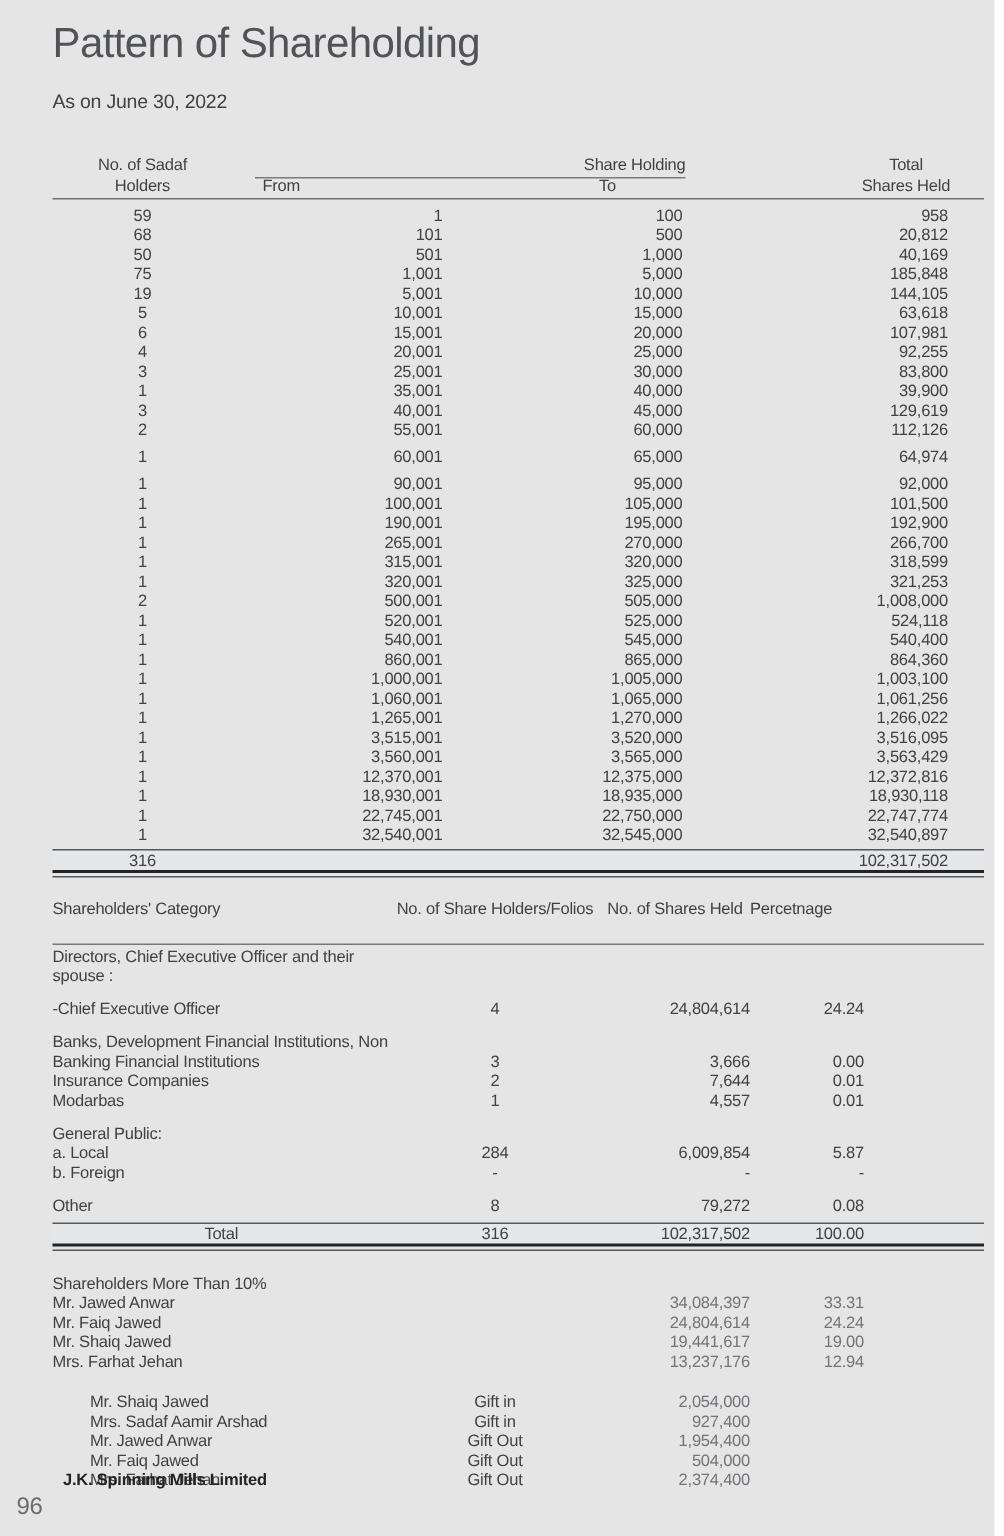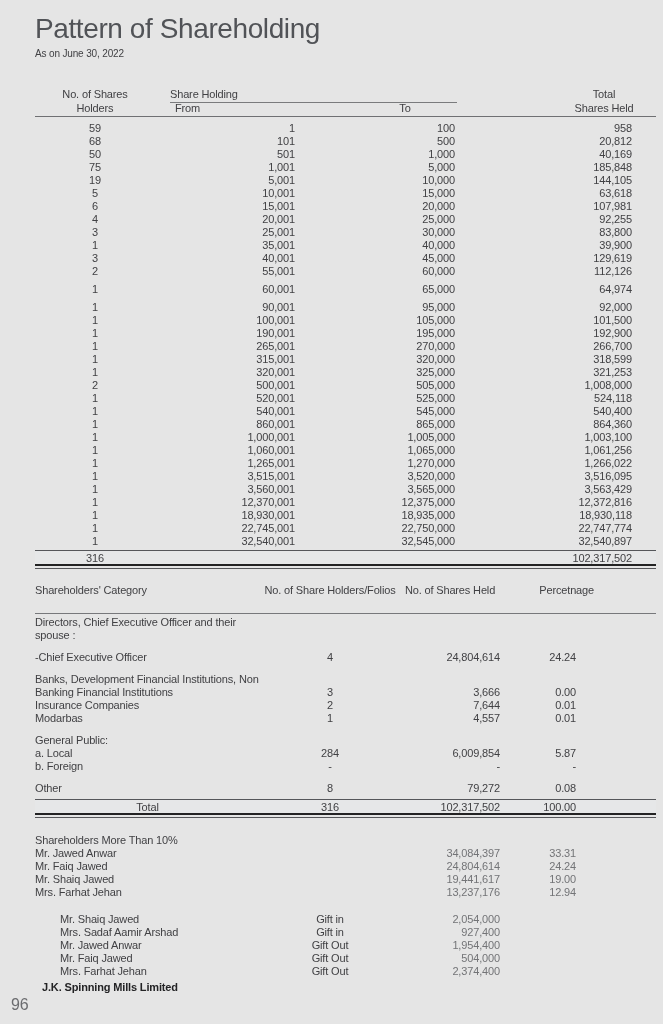--- a/index.html
+++ b/index.html
@@ -3,28 +3,28 @@
 <meta charset="utf-8">
 <style>
   * { margin:0; padding:0; box-sizing:border-box; }
   html,body { background:#ffffff; }
   body { font-family:"Liberation Sans", sans-serif; }
   .page { position:relative; width:663px; height:1024px; background:#e5e5e5;
           color:#414144; font-size:11px; letter-spacing:-0.15px; overflow:hidden; }
   .content { position:absolute; left:35px; top:0; width:621px; }
 
   .title { font-size:28px; color:#515357; letter-spacing:-0.4px; padding-top:13px; font-weight:normal; }
-  .subtitle { font-size:10px; margin-top:3px; color:#414144; }
+  .subtitle { font-size:13px; margin-top:15px; color:#414144; }
 
   
   .t1 { margin-top:29px; }
   .t1-head { position:relative; height:29px; border-bottom:1px solid #6f7073; }
   .h-l1 { position:absolute; top:0;    left:0; width:120px; text-align:center; }
   .h-l2 { position:absolute; top:14px; left:0; width:120px; text-align:center; }
-  .h-sh { position:absolute; top:0; left:135px; width:287px; text-align:left;
+  .h-sh { position:absolute; top:0; left:135px; width:287px; text-align:right;
           border-bottom:1px solid #7a7b7d; padding-bottom:2px; }
   .h-from { position:absolute; top:14px; left:140px; width:150px; }
   .h-to   { position:absolute; top:14px; left:310px; width:120px; text-align:center; }
   .h-tot1 { position:absolute; top:0;    right:12px; width:80px; text-align:center; }
   .h-tot2 { position:absolute; top:14px; right:12px; width:80px; text-align:center; }
 
   .t1-body { padding-top:5px; }
   .t1-row { display:grid; grid-template-columns:120px 150px 150px 1fr;
             height:13px; line-height:13px; }
   .t1-row.rt-gap { height:5px; }
@@ -38,21 +38,21 @@
               background:#e6e7e8; border-top:1px solid #55565a; border-bottom:2px solid #232324; }
   .dbl-line { height:1px; background:#55565a; margin-top:2px; }
 
   
   .t2 { margin-top:15px; }
   .t2-head { display:grid; grid-template-columns:225px 140px 100px 1fr;
              border-bottom:1px solid #77787b; padding-bottom:17px; }
   .t2-h1 { text-align:left; }
   .t2-h2 { text-align:center; }
   .t2-h3 { text-align:center; }
-  .t2-h4 { text-align:right; padding-right:62px; }
+  .t2-h4 { text-align:left; padding-right:62px; }
   .t2-body { padding-top:2px; }
   .t2-row { display:grid; grid-template-columns:225px 140px 100px 1fr;
             min-height:13px; line-height:13px; }
   .t2-row.rt-gap { min-height:9px; }
   .c-lab { text-align:left; white-space:nowrap; }
   .c-hold { text-align:center; }
   .c-shr { text-align:right; }
   .c-pct { text-align:right; padding-right:80px; }
   .t2-total { display:grid; grid-template-columns:225px 140px 100px 1fr;
               height:16px; line-height:15px; margin-top:4px;
@@ -85,21 +85,21 @@
 <body>
 
 <div class="page">
   <div class="content">
 
     <div class="title">Pattern of Shareholding</div>
     <div class="subtitle">As on June 30, 2022</div>
 
     <div class="t1">
       <div class="t1-head">
-        <div class="h-l1">No. of Shares</div>
+        <div class="h-l1">No. of Sadaf</div>
         <div class="h-l2">Holders</div>
         <div class="h-sh">Share Holding</div>
         <div class="h-from">From</div>
         <div class="h-to">To</div>
         <div class="h-tot1">Total</div>
         <div class="h-tot2">Shares Held</div>
       </div>
       <div class="t1-body">
 
           <div class="t1-row">

